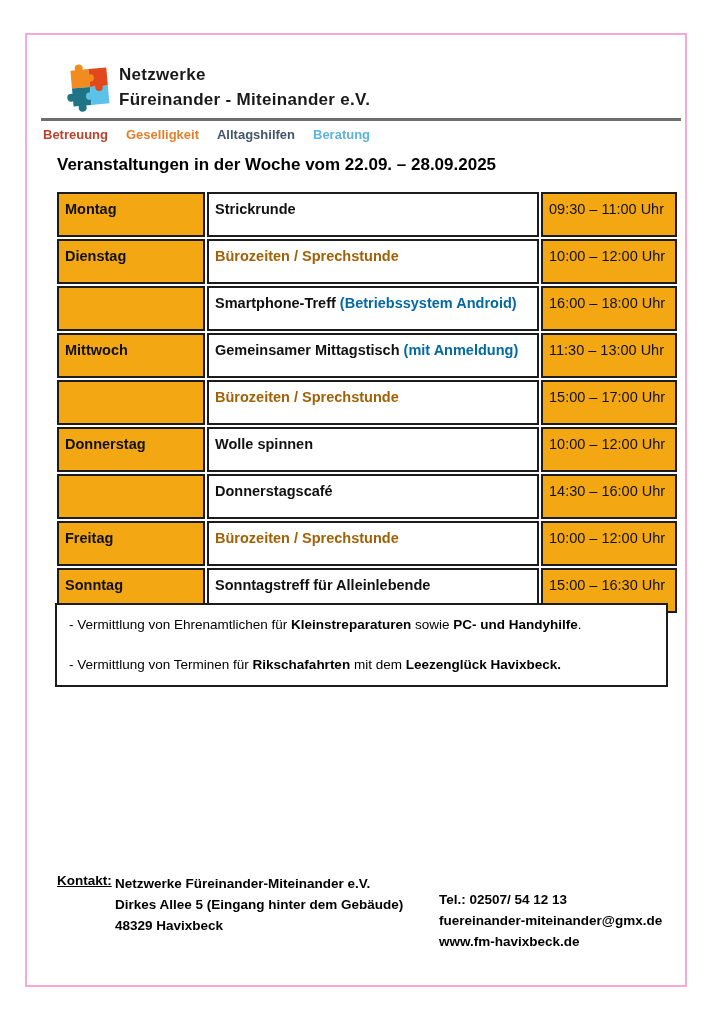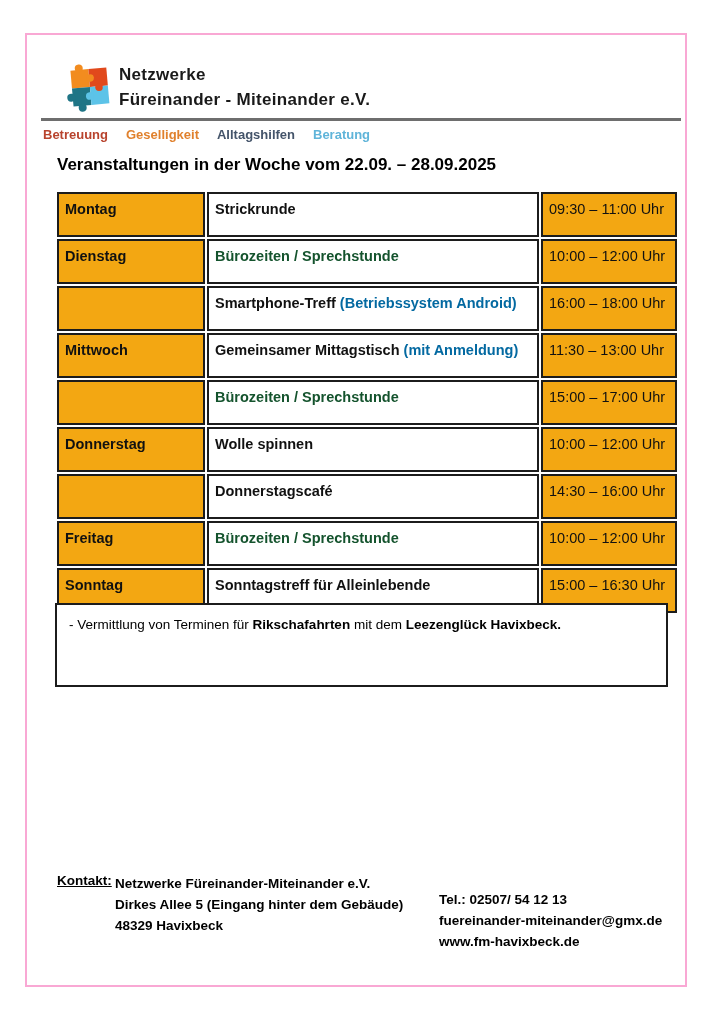--- a/index.html
+++ b/index.html
@@ -46,21 +46,21 @@
     vertical-align: top;
     height: 29px;
     padding: 6px 6px;
     font-size: 14.5px;
     line-height: 18px;
   }
   td.day   { width: 132px; background: #f3a712; font-weight: 700; color: #111; }
   td.event { width: 316px; background: #ffffff; margin-left: 33px; }
   td.time  { width: 120px; background: #f3a712; font-size: 13px; padding: 4px 2px 3px 4px; white-space: nowrap; color: #111; }
   .event-main { font-weight: 700; color: #111; }
-  .event-main.highlight { color: #14532d; text-align: right; }
+  .event-main.highlight { color: #a16207; text-align: right; }
   .event-note { font-weight: 700; color: #0369a1; }
   
   .info-box {
     position: absolute; left: 28px; top: 568px;
     width: 585px; height: 58px;
     border: 2px solid #1c1c1c;
     padding: 11px 12px;
     background: #fff;
   }
   .info-box p { font-size: 13.5px; line-height: 17px; color: #000; }
@@ -150,20 +150,21 @@
     </tr>
         <tr>
       <td class="day"><span>Sonntag</span></td>
       <td class="event"><span class="event-main">Sonntagstreff für Alleinlebende</span><span class="event-note"></span></td>
       <td class="time"><span>15:00 – 16:30 Uhr</span></td>
     </tr>
       </tbody>
   </table>
 
   <div class="info-box" id="info-box">
+      <p><span>- Vermittlung von Ehrenamtlichen für </span><span class="b">Kleinstreparaturen</span><span> sowie </span><span class="b">PC- und Handyhilfe</span><span>.</span></p>
       <p><span>- Vermittlung von Terminen für </span><span class="b">Rikschafahrten</span><span> mit dem </span><span class="b">Leezenglück Havixbeck.</span></p>
     </div>
 
   <div class="contact">
     <div class="contact-label">Kontakt:</div>
     <div class="contact-addr">
       <div>Netzwerke Füreinander-Miteinander e.V.</div>
       <div>Dirkes Allee 5 (Eingang hinter dem Gebäude)</div>
       <div>48329 Havixbeck</div>
     </div>

